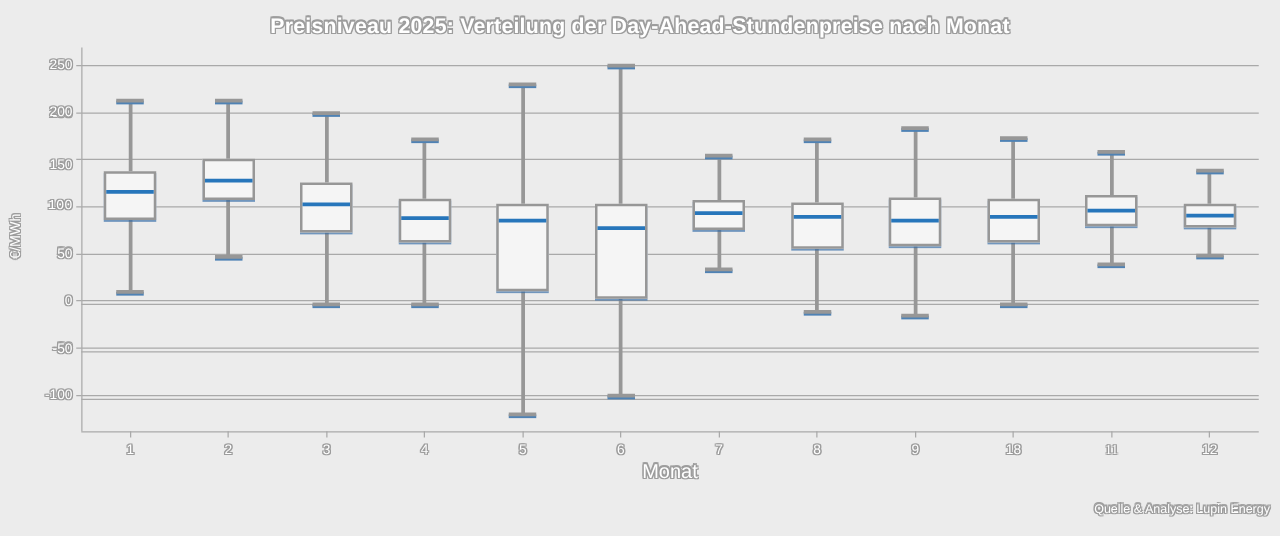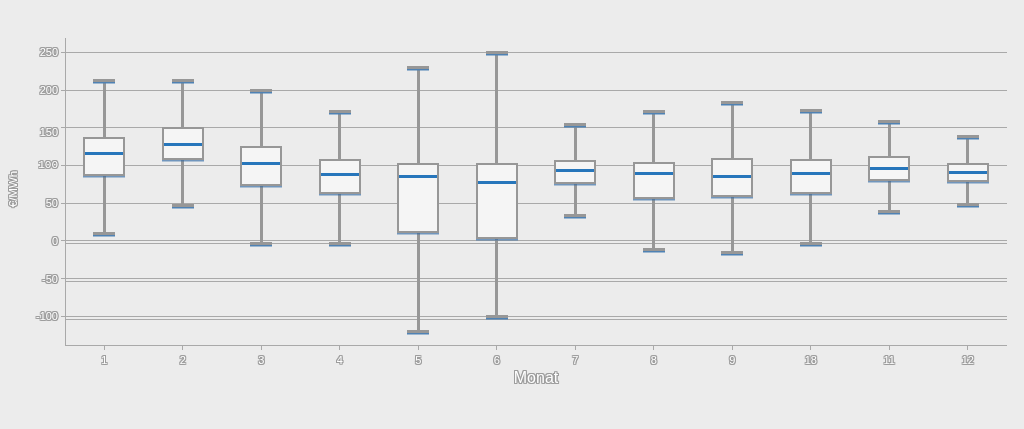--- a/index.html
+++ b/index.html
@@ -47,20 +47,21 @@
     position:absolute;width:42px;box-sizing:border-box;
     background:#f5f5f5;border:2px solid #979797;
     box-shadow:0 1.5px 0 rgba(47,104,165,.65);
   }
   .median{position:absolute;height:3px;background:#2776bb;}
 </style>
 </head>
 <body>
 
 <div class="fig">
+  <div class="title otext">Preisniveau 2025: Verteilung der Day-Ahead-Stundenpreise nach Monat</div>
   <div class="ylab otext">€/MWh</div>
   <div id="plot">
       <div class="grid" style="left: 65px; top: 51.8317px; width: 942px;"></div>
       <div class="ytickmark" style="left: 61px; top: 51.8317px;"></div>
       <div class="yticklabel otext" style="left: 18px; top: 44.3317px;">250</div>
       <div class="grid" style="left: 65px; top: 89.5467px; width: 942px;"></div>
       <div class="ytickmark" style="left: 61px; top: 89.5467px;"></div>
       <div class="yticklabel otext" style="left: 18px; top: 82.0467px;">200</div>
       <div class="grid" style="left: 65px; top: 127.262px; width: 942px;"></div>
       <div class="ytickmark" style="left: 61px; top: 127.262px;"></div>
@@ -154,23 +155,24 @@
       <div class="box" style="left: 789.75px; top: 159.442px; height: 34.6978px;"></div>
       <div class="median" style="left: 791.75px; top: 171.52px; width: 38px;"></div>
       <div class="xtickmark" style="left: 810.25px; top: 345px;"></div>
       <div class="xticklabel otext" style="left: 795.75px; top: 353px;">18</div>
       <div class="wline" style="left: 887.75px; top: 121.727px; height: 89.7617px;"></div>
       <div class="cap" style="left: 878.25px; top: 120.227px;"></div>
       <div class="cap" style="left: 878.25px; top: 209.989px;"></div>
       <div class="box" style="left: 868.25px; top: 155.671px; height: 24.8919px;"></div>
       <div class="median" style="left: 870.25px; top: 166.994px; width: 38px;"></div>
       <div class="xtickmark" style="left: 888.75px; top: 345px;"></div>
-      <div class="xticklabel otext" style="left: 874.25px; top: 353px;">11</div>
+      <div class="xticklabel otext" style="left: 874.25px; top: 353px; font-family: Liberation Serif, serif;">11</div>
       <div class="wline" style="left: 966.25px; top: 136.813px; height: 67.887px;"></div>
       <div class="cap" style="left: 956.75px; top: 135.313px;"></div>
       <div class="cap" style="left: 956.75px; top: 203.2px;"></div>
       <div class="box" style="left: 946.75px; top: 163.214px; height: 18.8575px;"></div>
       <div class="median" style="left: 948.75px; top: 170.765px; width: 38px;"></div>
       <div class="xtickmark" style="left: 967.25px; top: 345px;"></div>
       <div class="xticklabel otext" style="left: 952.75px; top: 353px;">12</div>
     </div>
   <div class="xlab otext">Monat</div>
+  <div class="src otext">Quelle &amp; Analyse: Lupin Energy</div>
 </div>
 
 </body></html>

